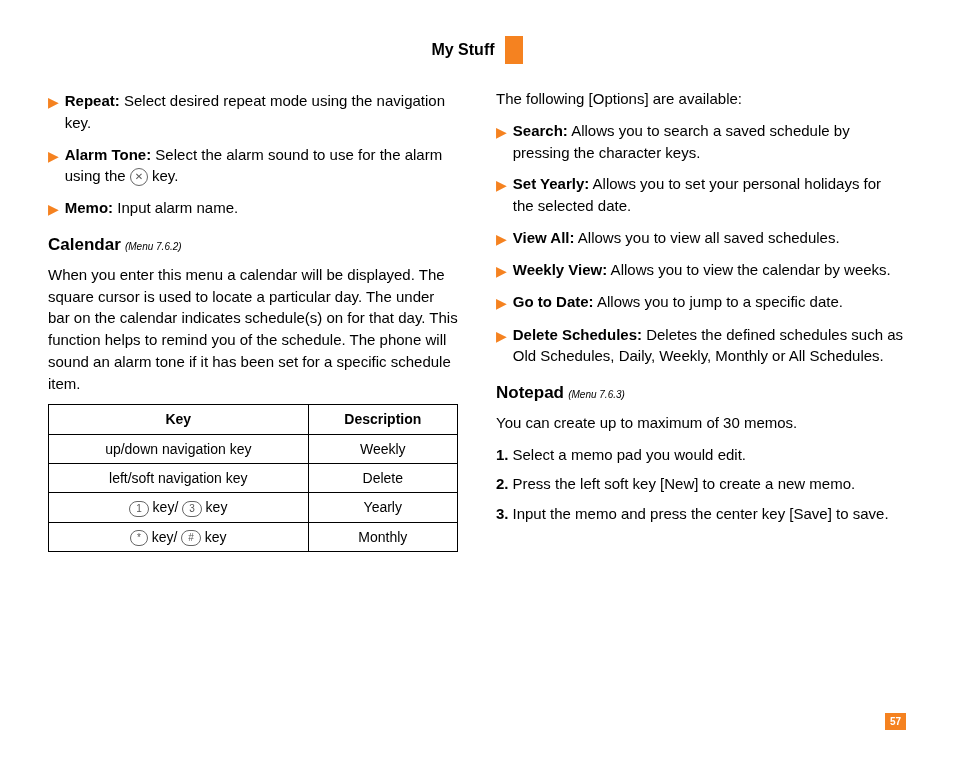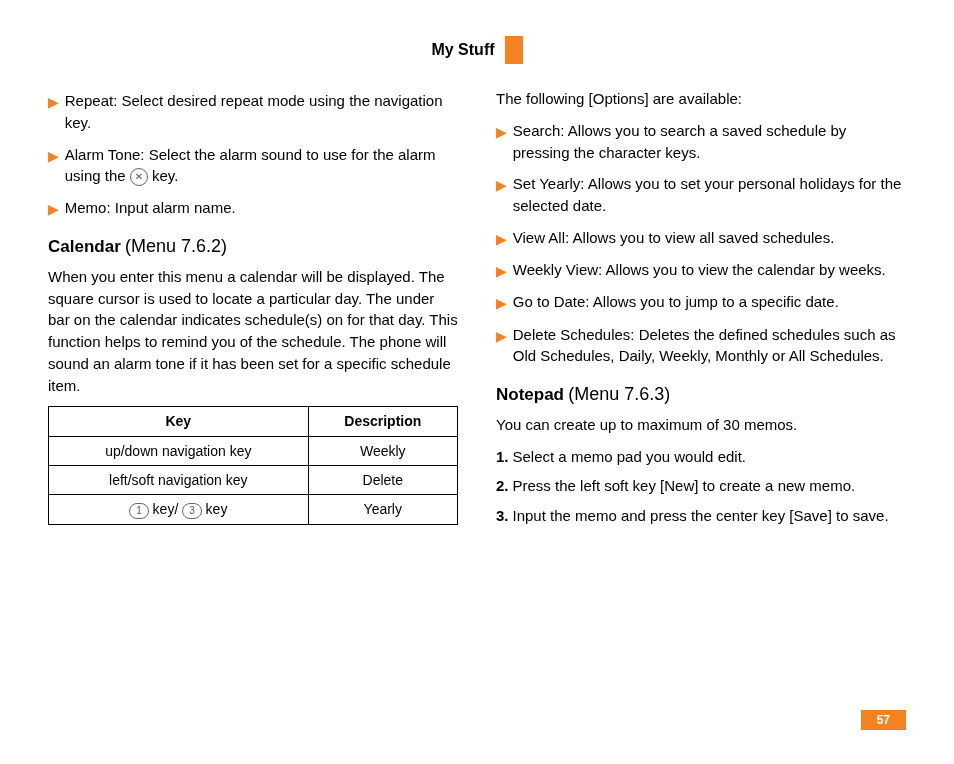--- a/index.html
+++ b/index.html
@@ -48,31 +48,32 @@
     display: flex;
     margin: 6px 0 10px 0;
   }
   .arrow-icon {
     color: #f58220;
     font-size: 14px;
     margin-right: 6px;
     margin-top: 2px;
     flex-shrink: 0;
   }
-  .bold { font-weight: normal; }
+  .bold { font-weight: bold; }
   .section-head {
     margin-top: 14px;
     margin-bottom: 6px;
   }
   .section-head .title {
     font-weight: bold;
     font-size: 17px;
   }
   .section-head .menu {
-    font-size: 18px;
+    font-style: italic;
+    font-size: 10px;
   }
   .para { margin: 4px 0 10px 0; }
   table.keytable {
     border-collapse: collapse;
     width: 100%;
     margin-top: 10px;
     font-size: 14px;
   }
   table.keytable th, table.keytable td {
     border: 1px solid #000;
@@ -113,22 +114,22 @@
     font-weight: bold;
     margin-right: 4px;
   }
   .page-number {
     position: absolute;
     right: 48px;
     bottom: 34px;
     background: #f58220;
     color: #fff;
     font-weight: bold;
-    font-size: 12px;
-    padding: 3px 16px;
+    font-size: 10px;
+    padding: 3px 5px;
   }
 </style>
 </head>
 <body>
 
 <div class="page">
 
   <div class="header">
     <span class="header-title">My Stuff</span>
     <span class="header-block"></span>
@@ -179,20 +180,26 @@
         <tr>
           <td>left/soft navigation key</td>
           <td>Delete</td>
         </tr>
         <tr>
           <td>
             <span class="keyicon">1</span><span> key/ </span><span class="keyicon">3</span><span> key</span>
           </td>
           <td>Yearly</td>
         </tr>
+        <tr>
+          <td>
+            <span class="keyicon">*</span><span> key/ </span><span class="keyicon">#</span><span> key</span>
+          </td>
+          <td>Monthly</td>
+        </tr>
       </tbody>
         </table>
 
     </div>
 
     <div class="col">
 
       <div class="para">The following [Options] are available:</div>
 
       <div class="bullet-item">

